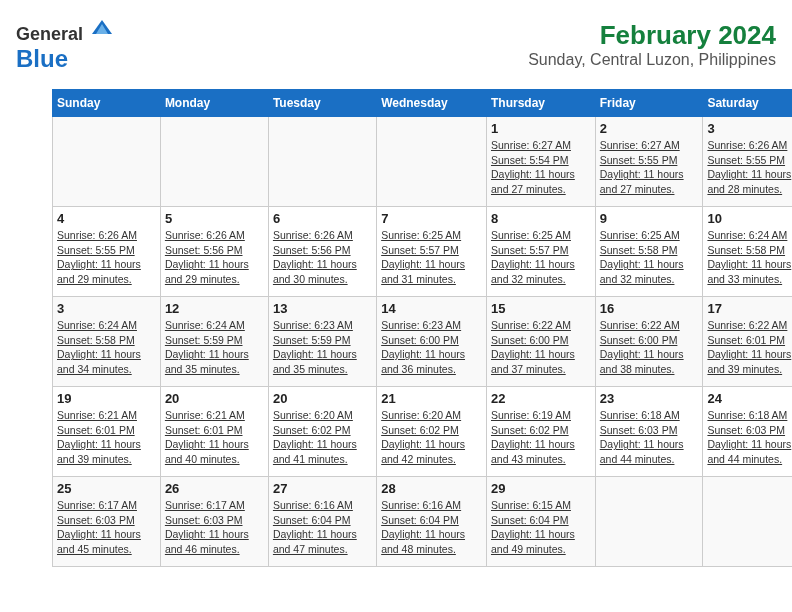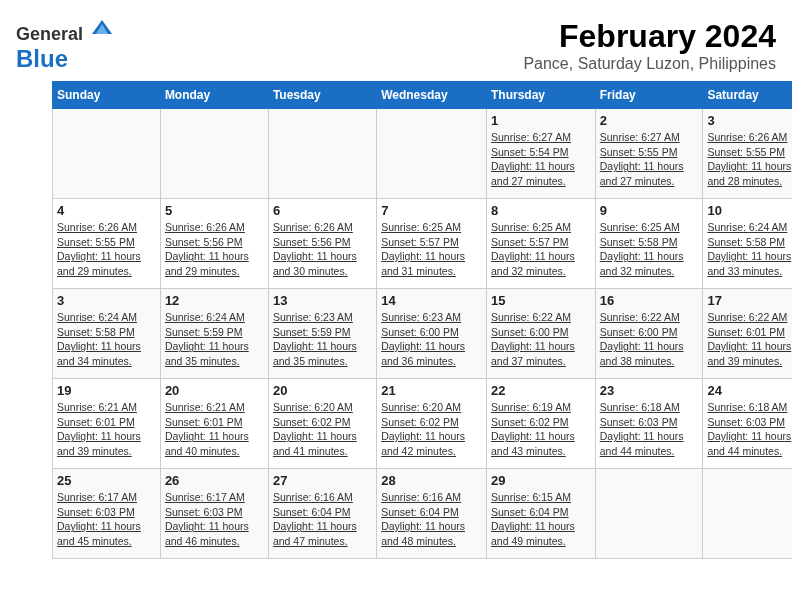--- a/index.html
+++ b/index.html
@@ -6,22 +6,22 @@
     body {
       font-family: Arial, sans-serif;
       background: #fff;
       width: 792px;
       min-height: 612px;
       padding: 16px;
     }
     .header-area {
       display: flex;
       justify-content: space-between;
-      align-items: flex-end;
-      margin-bottom: 8px;
+      align-items: center;
+      margin-bottom: 16px;
     }
     .logo {
       display: flex;
       align-items: center;
     }
     .logo-text-general {
       font-size: 18px;
       font-weight: bold;
       color: #333;
     }
@@ -32,23 +32,23 @@
     }
     .logo-icon {
       width: 24px;
       height: 24px;
       margin-left: 2px;
     }
     .title-area {
       text-align: right;
     }
     .main-title {
-      font-size: 32px;
-      font-weight: bold;
-      color: #000000;
+      font-size: 26px;
+      font-weight: bold;
+      color: #15803d;
     }
     .subtitle {
       font-size: 16px;
       color: #555;
     }
     table {
       width: 100%;
       border-collapse: collapse;
       font-size: 11px;
       margin-left: 36px;
@@ -101,21 +101,21 @@
       <svg class="logo-icon" viewBox="0 0 24 24" xmlns="http://www.w3.org/2000/svg">
         <polygon points="2,18 12,4 22,18" fill="#1a6fc4"></polygon>
         <polygon points="6,18 12,8 18,18" fill="#6ab0e8"></polygon>
       </svg>
       <br>
       <span class="logo-text-blue">Blue</span>
     </div>
   </div>
   <div class="title-area">
     <div class="main-title">February 2024</div>
-    <div class="subtitle">Pance, Saturday Luzon, Philippines</div>
+    <div class="subtitle">Sunday, Central Luzon, Philippines</div>
   </div>
 </div>
 
 <table>
   <thead>
     <tr>
     <th>Sunday</th>
         <th>Monday</th>
         <th>Tuesday</th>
         <th>Wednesday</th>

